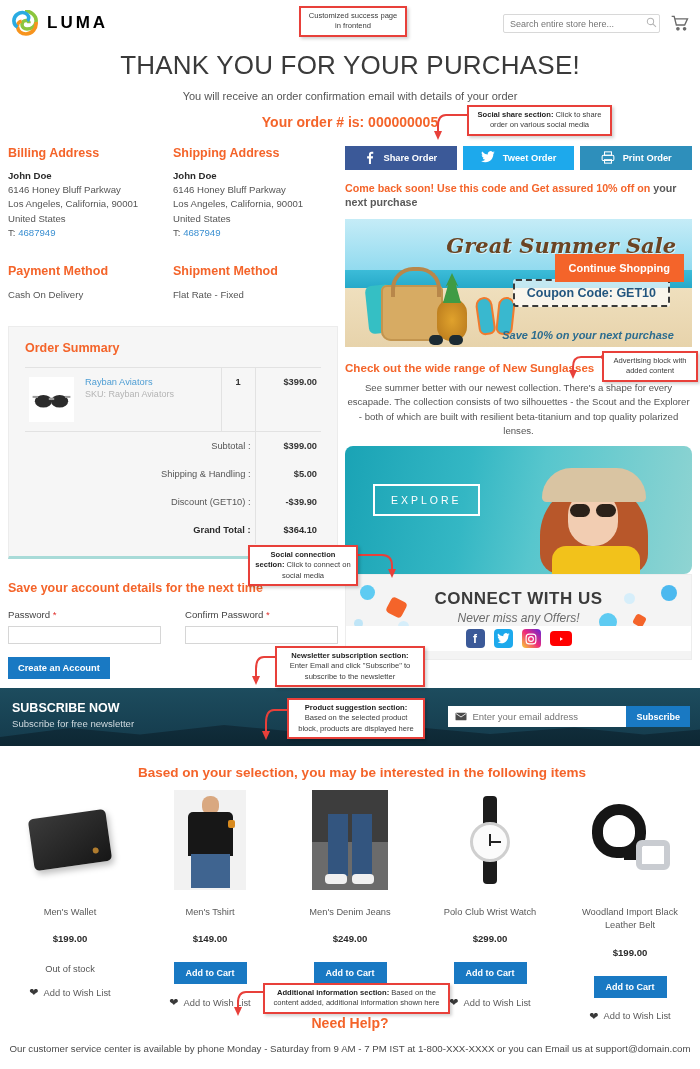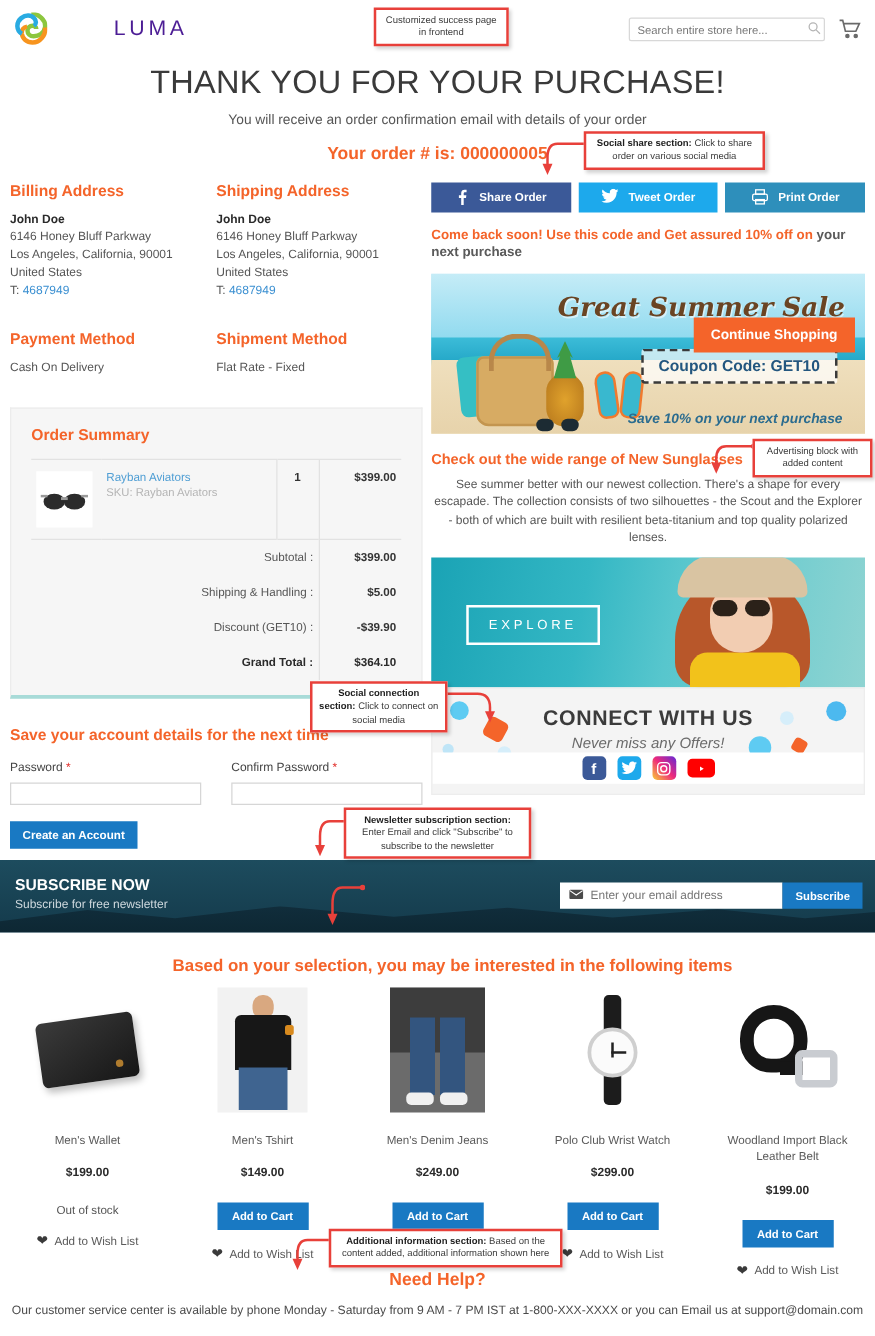--- a/index.html
+++ b/index.html
@@ -11,21 +11,21 @@
     font-size: 11px;
     position: relative;
     overflow: hidden;
   }
   .page { position: relative; width: 700px; height: 1069px; }
 
   
   .header { position: relative; height: 46px; }
   .logo { position: absolute; left: 12px; top: 10px; display: flex; align-items: center; gap: 9px; }
   .logo-mark { width: 26px; height: 26px; position: relative; }
-  .logo-text { font-size: 17px; letter-spacing: 3px; color: #4c1d95; font-weight: 400; margin-left: 44px; }
+  .logo-text { font-size: 17px; letter-spacing: 3px; color: #000000; font-weight: 700; }
   .search-wrap { position: absolute; right: 40px; top: 14px; width: 157px; height: 19px;
     border: 1px solid #d8d8d8; background: #fff; border-radius: 2px; display:flex; align-items:center; }
   .search-wrap input { border: 0; outline: 0; flex: 1; font-size: 9px; color: #8a8a8a;
      font-family: "Liberation Sans", sans-serif; padding-left: 6px; background: transparent; }
   .search-icon { width: 16px; color: #b0b0b0; font-size: 10px; text-align:center; }
   .cart-icon { position: absolute; right: 10px; top: 13px; width: 20px; height: 20px; color: #6a6a6a; }
 
   
   .thankyou { text-align: center; font-size: 26px; color: #3a3a3a; font-weight: 400;
     letter-spacing: .2px; margin-top: 4px; }
@@ -117,22 +117,22 @@
      background: #39b8cf; border-radius: 9px 9px 7px 7px; border: 2px solid #f07a2e; }
   .bn-flip1 { left: 132px; transform: rotate(-8deg); }
   .bn-flip2 { left: 152px; transform: rotate(6deg); }
   .bn-sg { position: absolute; left: 84px; bottom: 2px; width: 34px; height: 10px; }
   .bn-sg i { position: absolute; width: 14px; height: 10px; background: #1c2b33; border-radius: 7px; }
   .bn-sg i:first-child { left: 0; } .bn-sg i:last-child { right: 0; }
 
   
   .ad-head { color: #f4642a; font-size: 11.6px; font-weight: 700; margin-top: 14px; }
   .ad-body { font-size: 9.6px; color: #555; line-height: 1.5; margin-top: 7px; text-align: center; }
-  .ad-img { margin-top: 8px; height: 104px; position: relative; overflow: hidden;
-     background: linear-gradient(100deg, #1aa3b5 0%, #34b7c4 35%, #57c6cd 55%, #8fd4d2 100%); }
+  .ad-img { margin-top: 8px; height: 128px; position: relative; overflow: hidden;
+     background: linear-gradient(100deg, #1aa3b5 0%, #34b7c4 35%, #57c6cd 55%, #8fd4d2 100%); border-radius: 8px; }
   .ad-explore { position: absolute; left: 28px; top: 38px; border: 2px solid #ffffff; color: #fff;
      font-size: 10.5px; letter-spacing: 3px; padding: 8px 16px; }
   .ad-model { position: absolute; right: 38px; bottom: 0; width: 118px; height: 104px; }
   .ad-hair { position:absolute; left: 4px; bottom: 0; width: 108px; height: 92px;
      background: #b8572a; border-radius: 54px 54px 20px 20px; }
   .ad-face { position:absolute; left: 32px; top: 20px; width: 50px; height: 56px;
      background: #f2cdb2; border-radius: 25px 25px 24px 24px; }
   .ad-hat { position:absolute; left: 6px; top: -2px; width: 104px; height: 34px;
      background: #d9c4a2; border-radius: 52px 52px 8px 8px; }
   .ad-glass { position:absolute; left: 34px; top: 34px; width: 46px; height: 13px; }
@@ -629,20 +629,23 @@
 
   <div class="anno" style="left:275px;top:646px;width:150px;">
     <b>Newsletter subscription section:</b><span> Enter Email and click "Subscribe" to subscribe to the newsletter</span>
   </div>
   <svg class="arrow" style="left:248px;top:650px;" width="34" height="38">
     <path d="M31 7 H16 Q8 7 8 19 V27" fill="none" stroke="#e8403a" stroke-width="2"></path>
     <path d="M8 35 L4 26 H12 Z" fill="#e8403a"></path>
       <circle cx="31" cy="7" r="2.2" fill="#e8403a"></circle>
   </svg>
 
+  <div class="anno" style="left:287px;top:698px;width:138px;">
+    <b>Product suggestion section:</b><span> Based on the selected product block, products are displayed here</span>
+  </div>
   <svg class="arrow" style="left:258px;top:702px;" width="34" height="42">
     <path d="M32 8 H16 Q8 8 8 21 V30" fill="none" stroke="#e8403a" stroke-width="2"></path>
     <path d="M8 38 L4 29 H12 Z" fill="#e8403a"></path>
       <circle cx="32" cy="8" r="2.2" fill="#e8403a"></circle>
   </svg>
 
   <div class="anno" style="left:263px;top:983px;width:187px;">
     <b>Additional information section:</b><span> Based on the content added, additional information shown here</span>
   </div>
   <svg class="arrow" style="left:228px;top:986px;" width="40" height="32">

